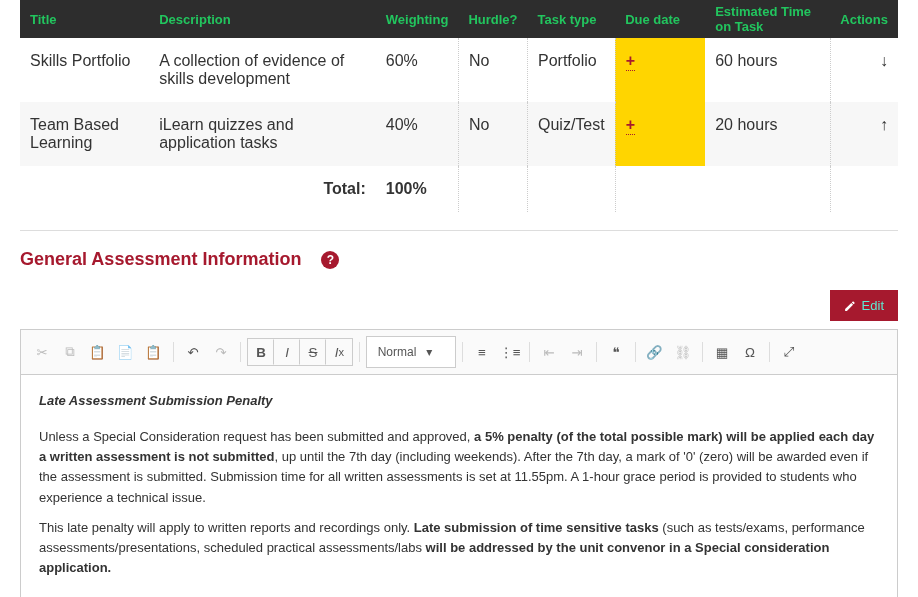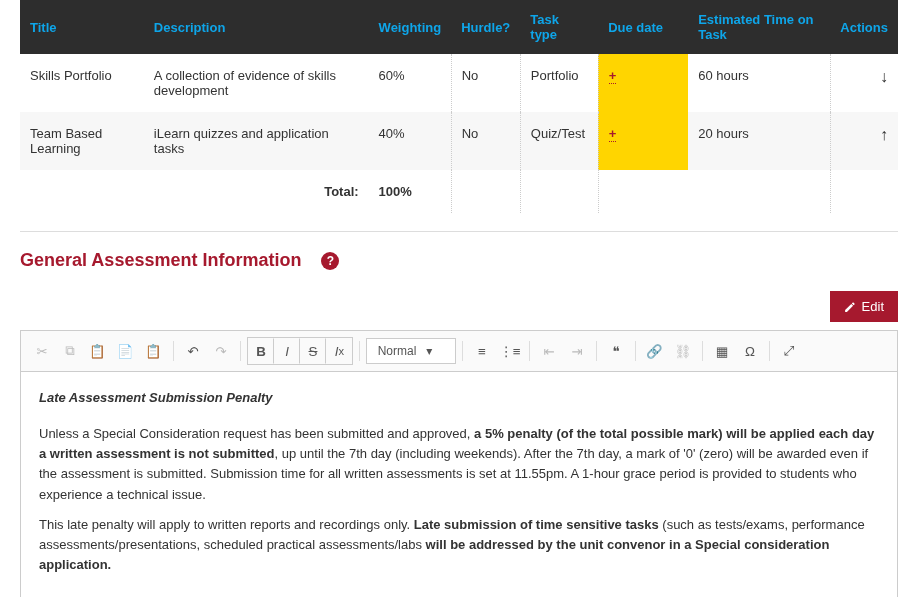--- a/index.html
+++ b/index.html
@@ -1,44 +1,44 @@
 <!DOCTYPE html>
 <html><head>
 <meta charset="utf-8">
 <style>
   * { box-sizing: border-box; margin: 0; padding: 0; }
   body { font-family: Arial, Helvetica, sans-serif; font-size: 13px; color: #333; background: #fff; padding: 0 20px 20px 20px; }
 
   table.assess { width: 100%; border-collapse: collapse; }
-  table.assess thead th { background: #2d2d2d; color: #0ea5e9; font-weight: bold; text-align: left; padding: 12px 10px; font-size: 13px; }
+  table.assess thead th { background: #2d2d2d; color: #22c55e; font-weight: bold; text-align: left; padding: 4px 10px; font-size: 13px; }
   table.assess thead th.right { text-align: center; }
-  table.assess tbody td { padding: 14px 10px; vertical-align: top; border-bottom: 0; font-size: 13px; color: #333; }
+  table.assess tbody td { padding: 14px 10px; vertical-align: top; border-bottom: 0; font-size: 16px; color: #333; }
   table.assess tbody tr:nth-child(even) td { background: #f7f7f7; }
   table.assess td.due { background: #ffd500 !important; text-align: left; width: 90px; }
   table.assess td.actions { text-align: right; font-weight: bold; font-size: 16px; }
   table.assess td .plus { color: #a6192e; font-weight: bold; border-bottom: 1px dotted #a6192e; display:inline-block; }
   .dotted-r { border-right: 1px dotted #ccc; }
   .total-row td { font-weight: bold; }
   .total-label { text-align: right; padding-right: 8px; }
 
   hr.sep { border: none; border-top: 1px solid #ddd; margin: 18px 0; }
 
   h2.section { color: #a6192e; font-size: 18px; font-weight: bold; margin: 10px 0 20px 0; display: flex; align-items: center; gap: 20px; }
   .help-circle { width: 18px; height: 18px; border-radius: 50%; background: #a6192e; color: #fff; font-weight: bold; font-size: 12px; display: inline-flex; align-items: center; justify-content: center; }
 
   .edit-row { text-align: right; margin-bottom: 8px; }
-  .btn-edit { background: #a6192e; color: #ffffff; border: none; padding: 8px 14px; font-size: 13px; cursor: pointer; display: inline-flex; align-items: center; gap: 6px; }
+  .btn-edit { background: #a6192e; color: #5eead4; border: none; padding: 8px 14px; font-size: 13px; cursor: pointer; display: inline-flex; align-items: center; gap: 6px; }
   .btn-edit svg { width: 12px; height: 12px; fill: #fff; }
 
   .editor-wrap { border: 1px solid #ccc; }
   .toolbar { border-bottom: 1px solid #ccc; padding: 6px 8px; display: flex; flex-wrap: wrap; align-items: center; gap: 2px; background: #fafafa; }
   .tb-btn { width: 26px; height: 26px; display: inline-flex; align-items: center; justify-content: center; color: #555; cursor: pointer; border: 1px solid transparent; background: transparent; }
   .tb-btn.disabled { color: #bbb; cursor: default; }
   .tb-sep { width: 1px; height: 20px; background: #ddd; margin: 0 4px; }
-  .tb-select { height: 26px; border: 1px solid #ccc; font-size: 12px; padding: 0 18px 0 6px; background: #fff; color: #555; min-width: 90px; position: relative; }
+  .tb-select { height: 32px; border: 1px solid #ccc; font-size: 12px; padding: 0 18px 0 6px; background: #fff; color: #555; min-width: 90px; position: relative; }
   .tb-group-border { border: 1px solid #ccc; display: inline-flex; }
   .tb-group-border .tb-btn { border-right: 1px solid #ccc; }
   .tb-group-border .tb-btn:last-child { border-right: none; }
 
   .editor-body { padding: 16px 18px; font-size: 13px; color: #333; line-height: 1.55; min-height: 160px; }
   .editor-body .heading { font-weight: bold; font-style: italic; margin-bottom: 16px; }
   .editor-body p { margin-bottom: 10px; }
   .editor-body .b { font-weight: bold; }
 
   .path-bar { border-top: 1px solid #ccc; padding: 6px 10px; font-size: 12px; color: #777; background: #fafafa; display:flex; justify-content: space-between; align-items: center; }

